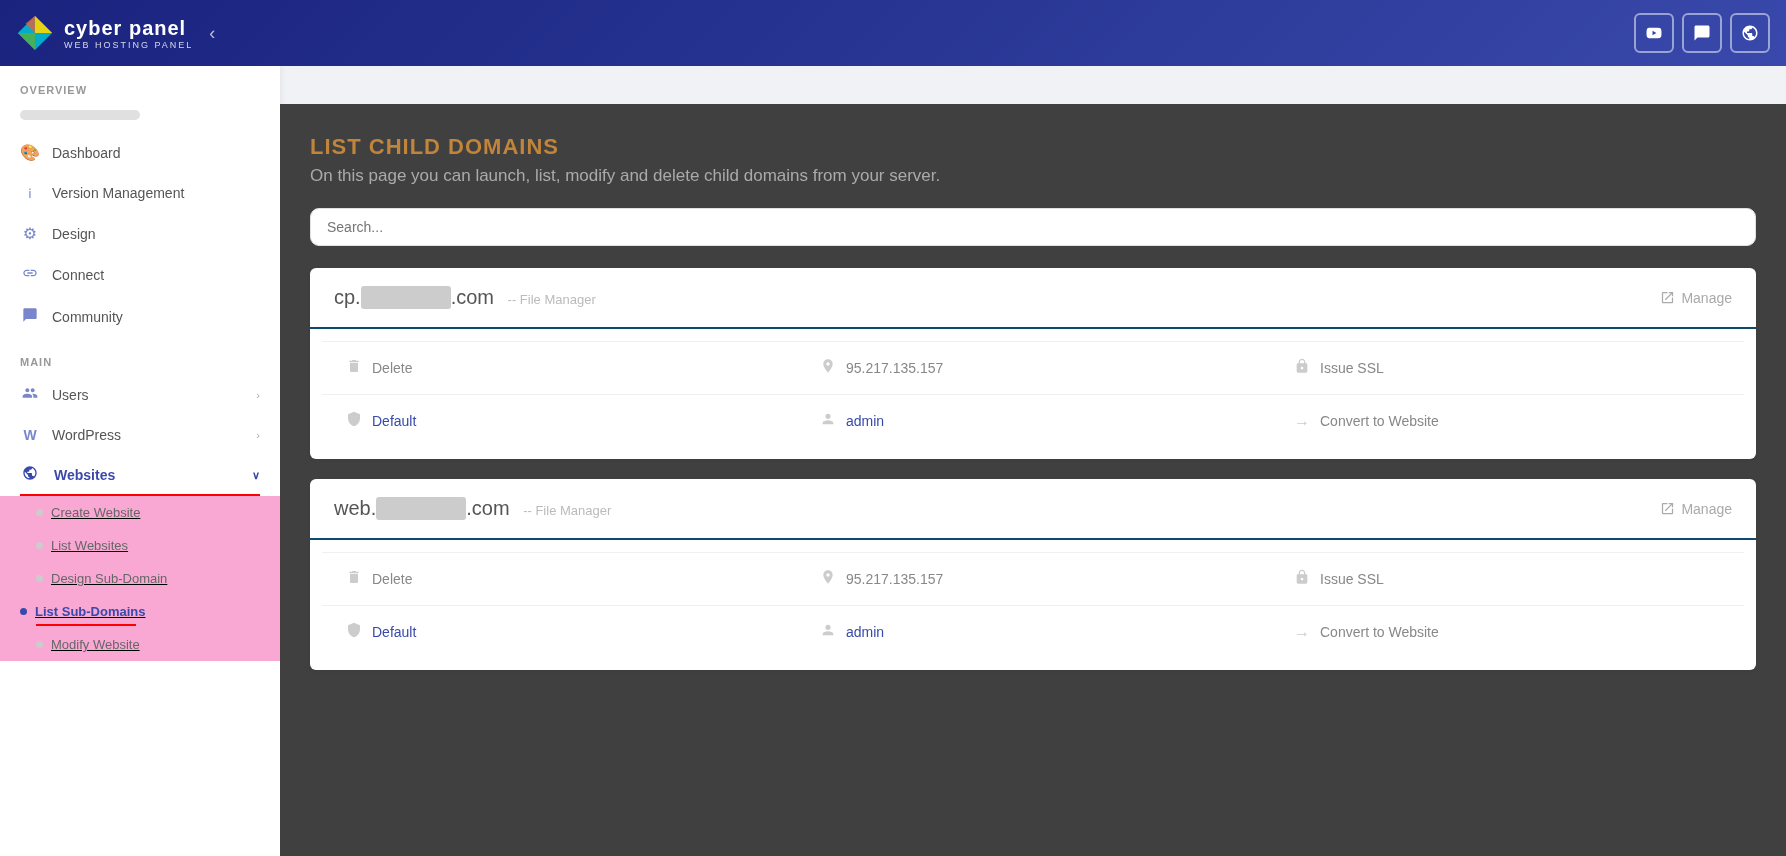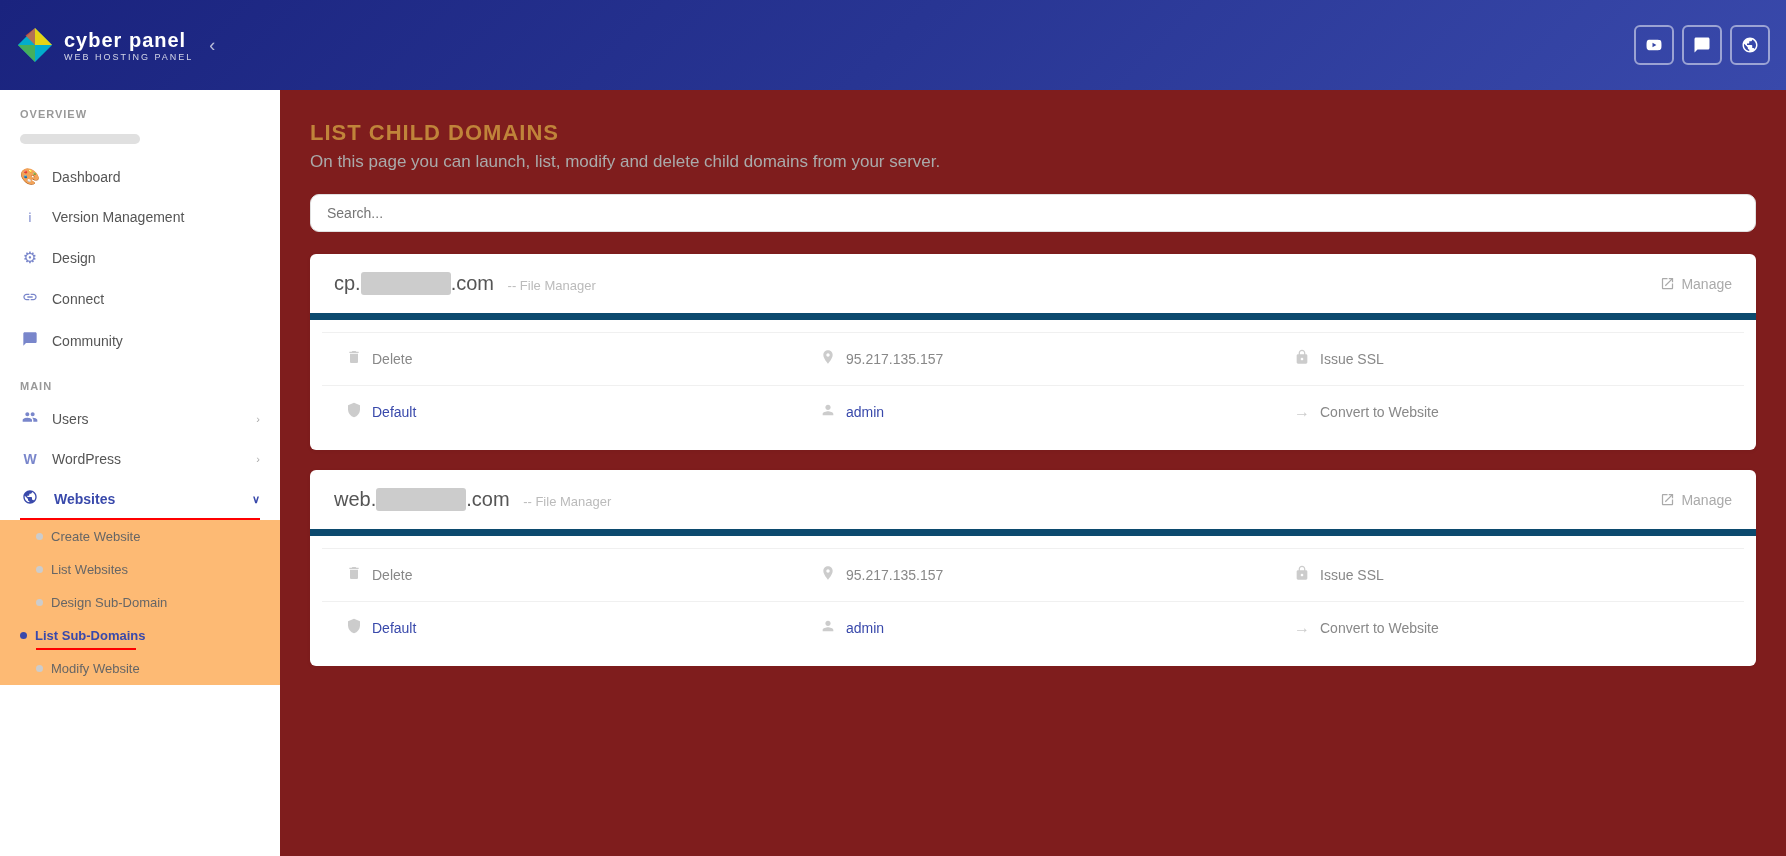--- a/index.html
+++ b/index.html
@@ -1,21 +1,21 @@
 <!DOCTYPE html>
 <html><head>
   <meta charset="utf-8">
   <style>
     * { margin: 0; padding: 0; box-sizing: border-box; }
     body { font-family: 'Segoe UI', Arial, sans-serif; background: #f0f2f5; display: flex; flex-direction: column; height: 856px; overflow: hidden; }
 
     
     .header {
       background: linear-gradient(135deg, #1a237e 0%, #283593 50%, #3949ab 100%);
-      height: 90px;
+      height: 66px;
       display: flex;
       align-items: center;
       padding: 0 16px;
       flex-shrink: 0;
       position: relative;
     }
     .header-logo {
       display: flex;
       align-items: center;
       gap: 10px;
@@ -92,21 +92,21 @@
       color: #555;
       font-size: 14px;
       cursor: pointer;
       position: relative;
     }
     .sidebar-item .icon { color: #7986cb; font-size: 16px; width: 20px; text-align: center; }
     .sidebar-item .arrow { margin-left: auto; font-size: 11px; color: #aaa; }
     .sidebar-item.active { color: #3949ab; font-weight: 600; gap: 14px; }
     .sidebar-item.active .icon { color: #3949ab; }
 
-    .sidebar-submenu { background: #fdba74; }
+    .sidebar-submenu { background: #f9a8d4; text-decoration: underline; }
     .sidebar-submenu-item {
       display: flex;
       align-items: center;
       gap: 8px;
       padding: 9px 20px 9px 36px;
       font-size: 13px;
       color: #666;
       cursor: pointer;
       position: relative;
     }
@@ -131,21 +131,22 @@
       width: 100px;
       height: 2px;
       background: red;
     }
 
     
     .main-content {
       flex: 1;
       overflow-y: auto;
       padding: 30px 30px;
-      background: #7f1d1d;
+      background: #404040;
+      margin-top: 38px;
     }
     .page-title {
       font-size: 22px;
       font-weight: 700;
       color: #c0843a;
       letter-spacing: 1px;
       text-transform: uppercase;
       margin-bottom: 6px;
     }
     .page-subtitle {
@@ -177,21 +178,21 @@
       background: white;
       border-radius: 6px;
       margin-bottom: 20px;
       box-shadow: 0 1px 4px rgba(0,0,0,0.06);
       overflow: hidden;
     }
     .domain-card-header {
       display: flex;
       align-items: center;
       padding: 18px 24px;
-      border-bottom: 7px solid #0c4a6e;
+      border-bottom: 2px solid #0c4a6e;
     }
     .domain-name {
       font-size: 20px;
       color: #555;
       font-weight: 400;
     }
     .domain-name .blurred {
       display: inline-block;
       background: #ccc;
       color: transparent;

